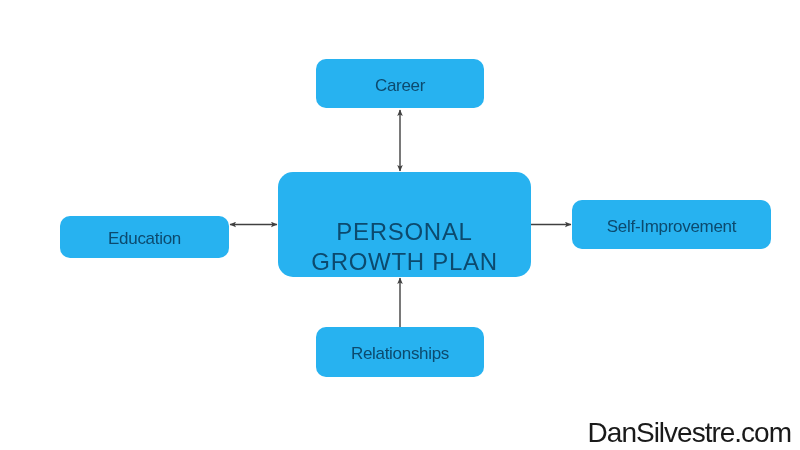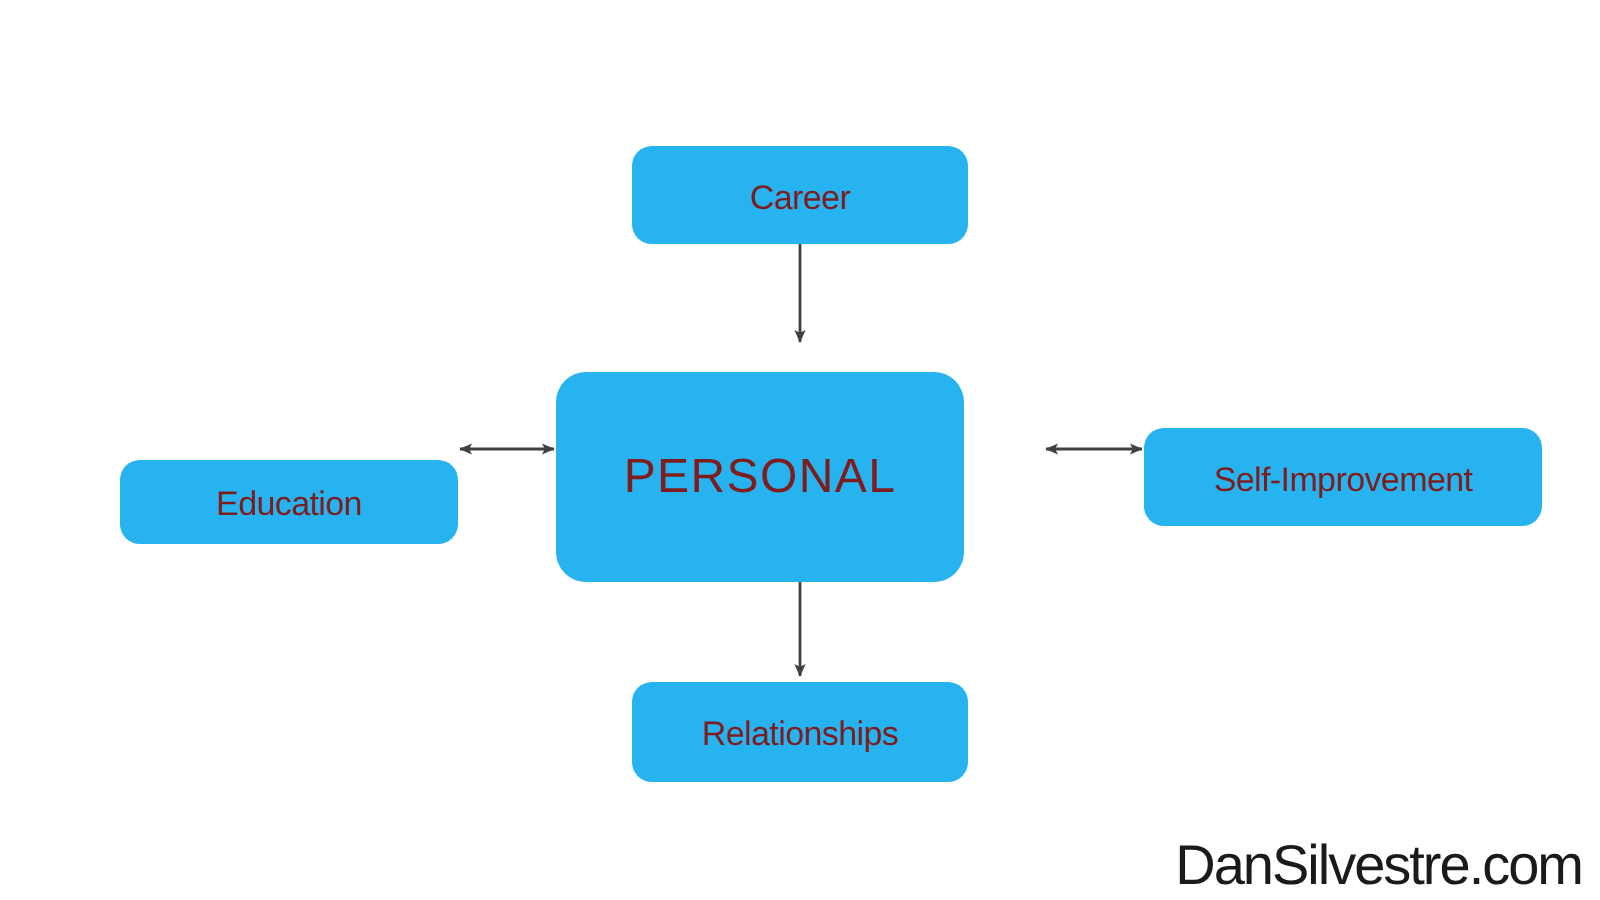--- a/index.html
+++ b/index.html
@@ -21,33 +21,33 @@
     top: 0;
     width: 800px;
     height: 450px;
   }
   .node {
     position: absolute;
     display: flex;
     align-items: center;
     justify-content: center;
     text-align: center;
-    color: #7f1d1d;
+    color: #0c4a6e;
     box-sizing: border-box;
-    margin-top: 14px;
   }
   .node-center {
     left: 278px;
     top: 172px;
-    width: 204px;
+    width: 253px;
     height: 105px;
     border-radius: 15px;
     font-size: 24px;
     line-height: 30px;
     letter-spacing: 0.7px;
+    align-items: flex-end;
   }
   .node-satellite {
     font-size: 17px;
     border-radius: 10px;
     letter-spacing: -0.3px;
   }
   .node-satellite > span {
     transform: translateY(1.5px);
   }
   .node-top {
@@ -99,20 +99,21 @@
     </defs>
     <line x1="400" y1="110" x2="400" y2="171" stroke="#404040" stroke-width="1.4" marker-start="url(#ah-start)" marker-end="url(#ah-end)"></line>
     <line x1="400" y1="278" x2="400" y2="338" stroke="#404040" stroke-width="1.4" marker-start="url(#ah-start)" marker-end="url(#ah-end)"></line>
     <line x1="230" y1="224.5" x2="277" y2="224.5" stroke="#404040" stroke-width="1.4" marker-start="url(#ah-start)" marker-end="url(#ah-end)"></line>
     <line x1="523" y1="224.5" x2="571" y2="224.5" stroke="#404040" stroke-width="1.4" marker-start="url(#ah-start)" marker-end="url(#ah-end)"></line>
   </svg>
 
   <div class="node node-center" style="background:#27B2F0">
     <div>
       <div>PERSONAL</div>
+      <div>GROWTH PLAN</div>
     </div>
   </div>
 
   <div class="node node-satellite node-top" style="background:#27B2F0">
     <span>Career</span>
   </div>
 
   <div class="node node-satellite node-left" style="background:#27B2F0">
     <span>Education</span>
   </div>

